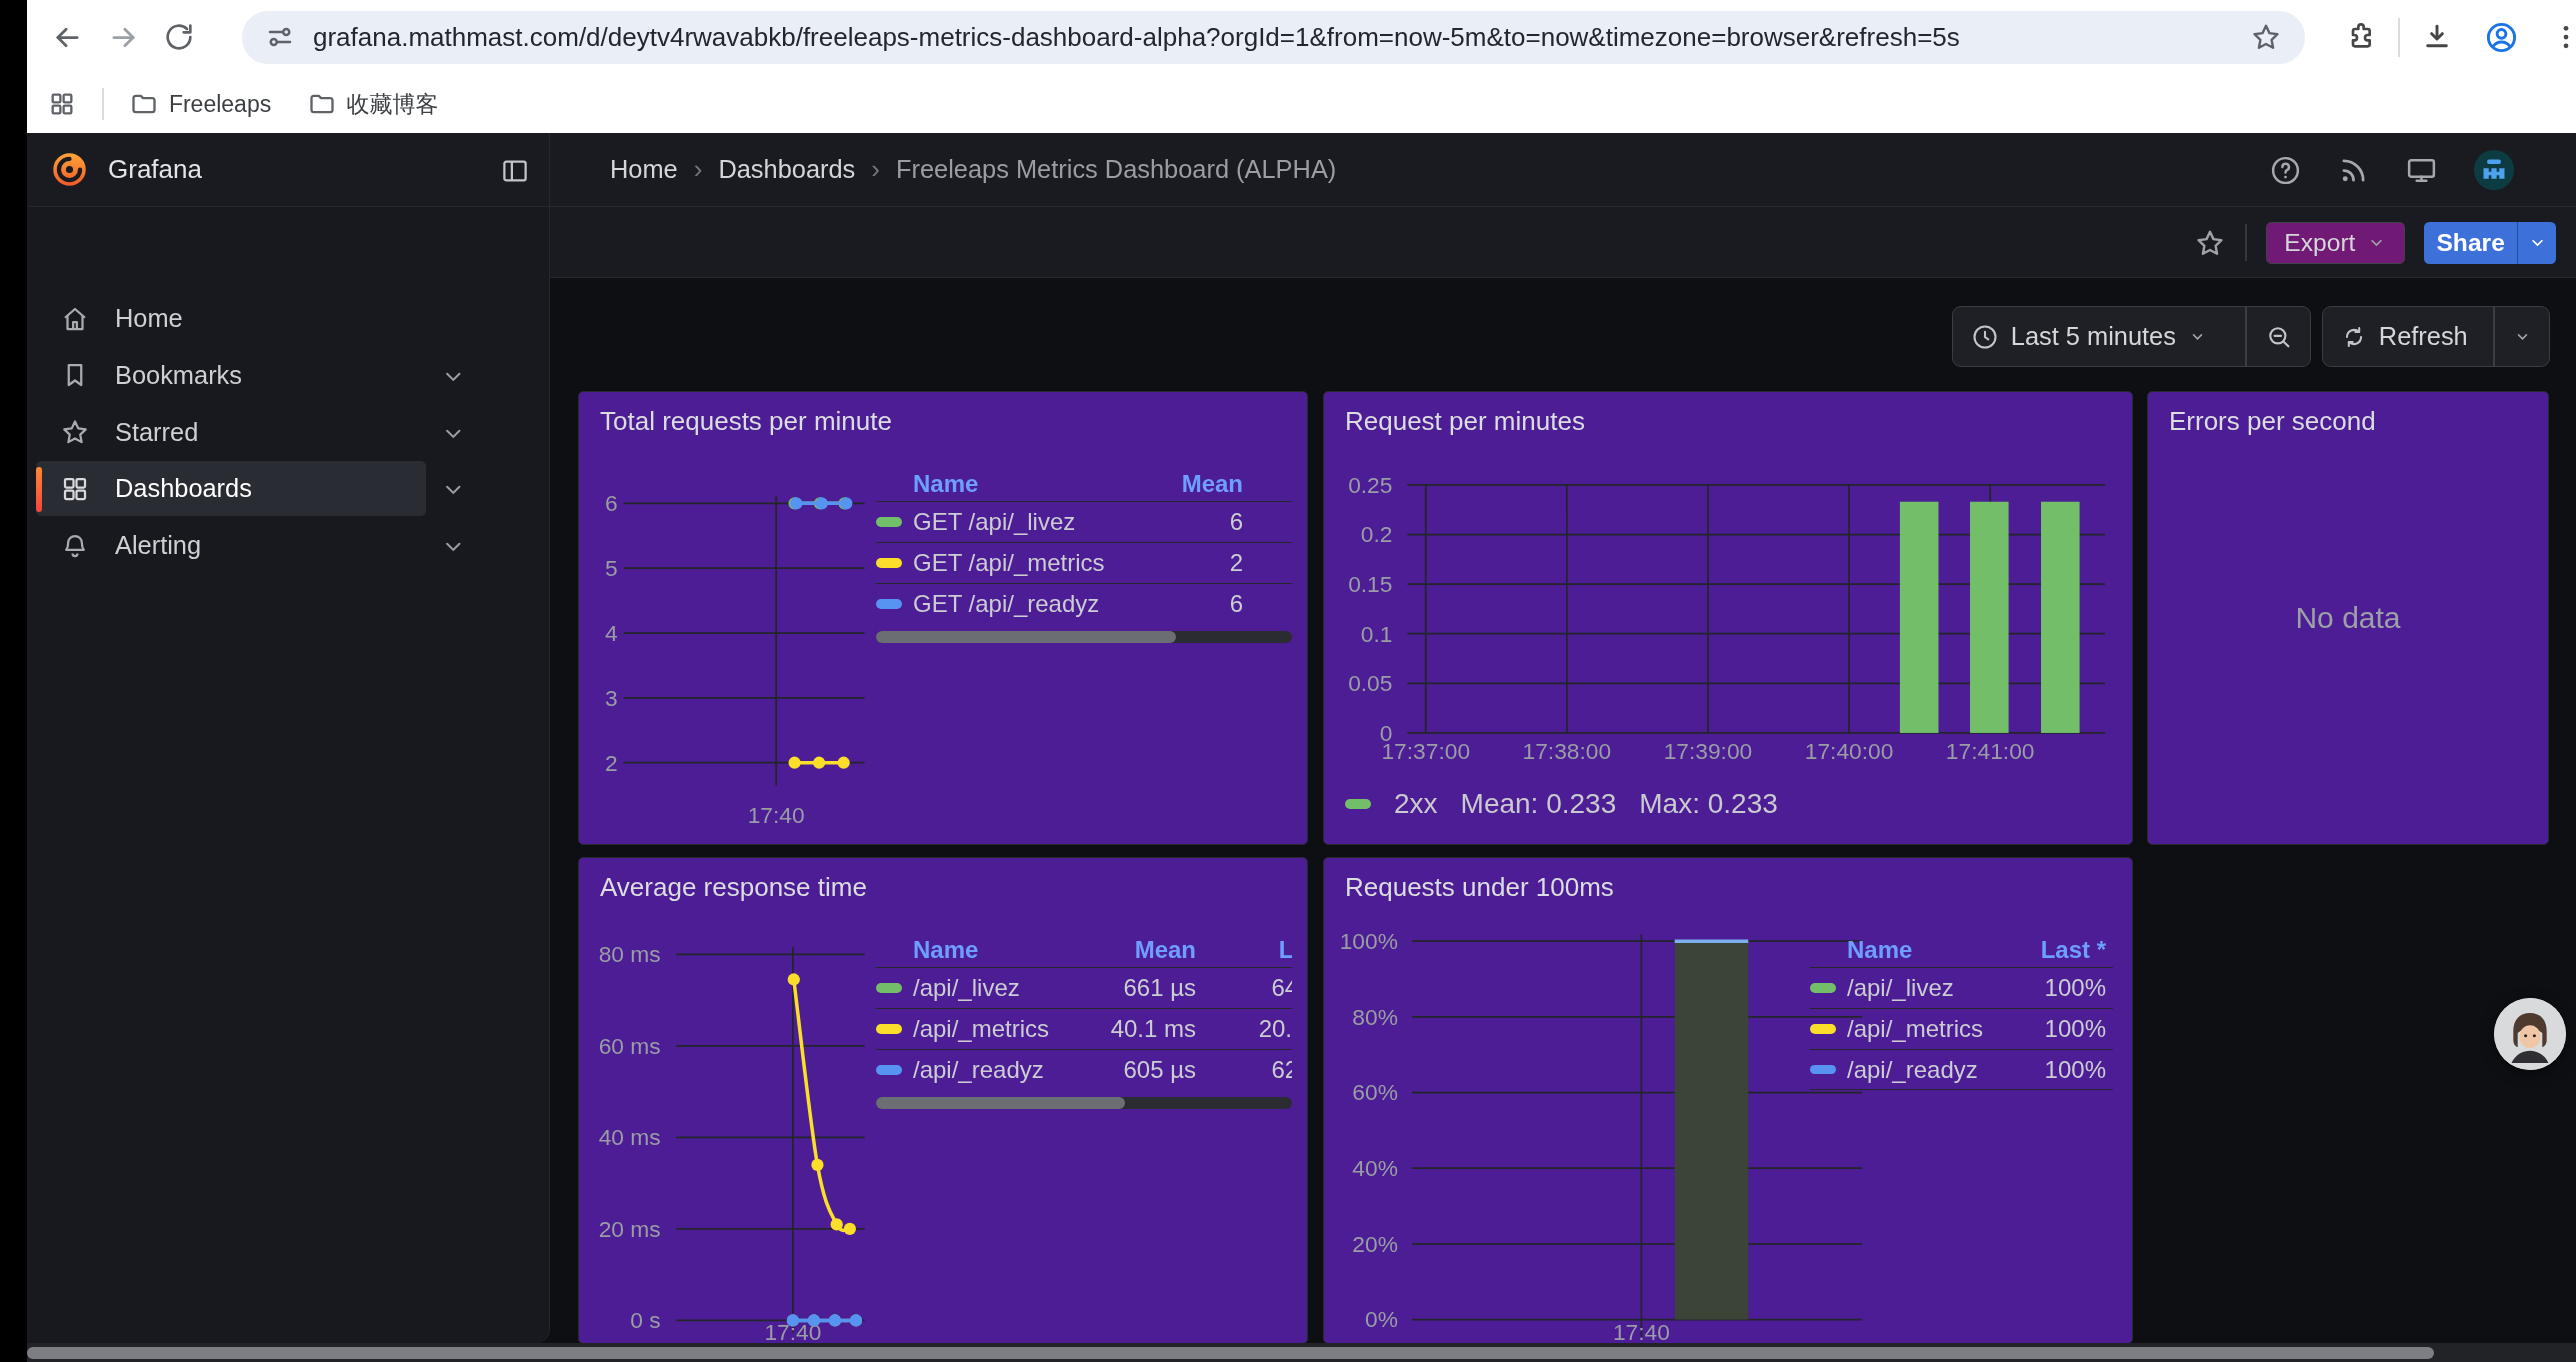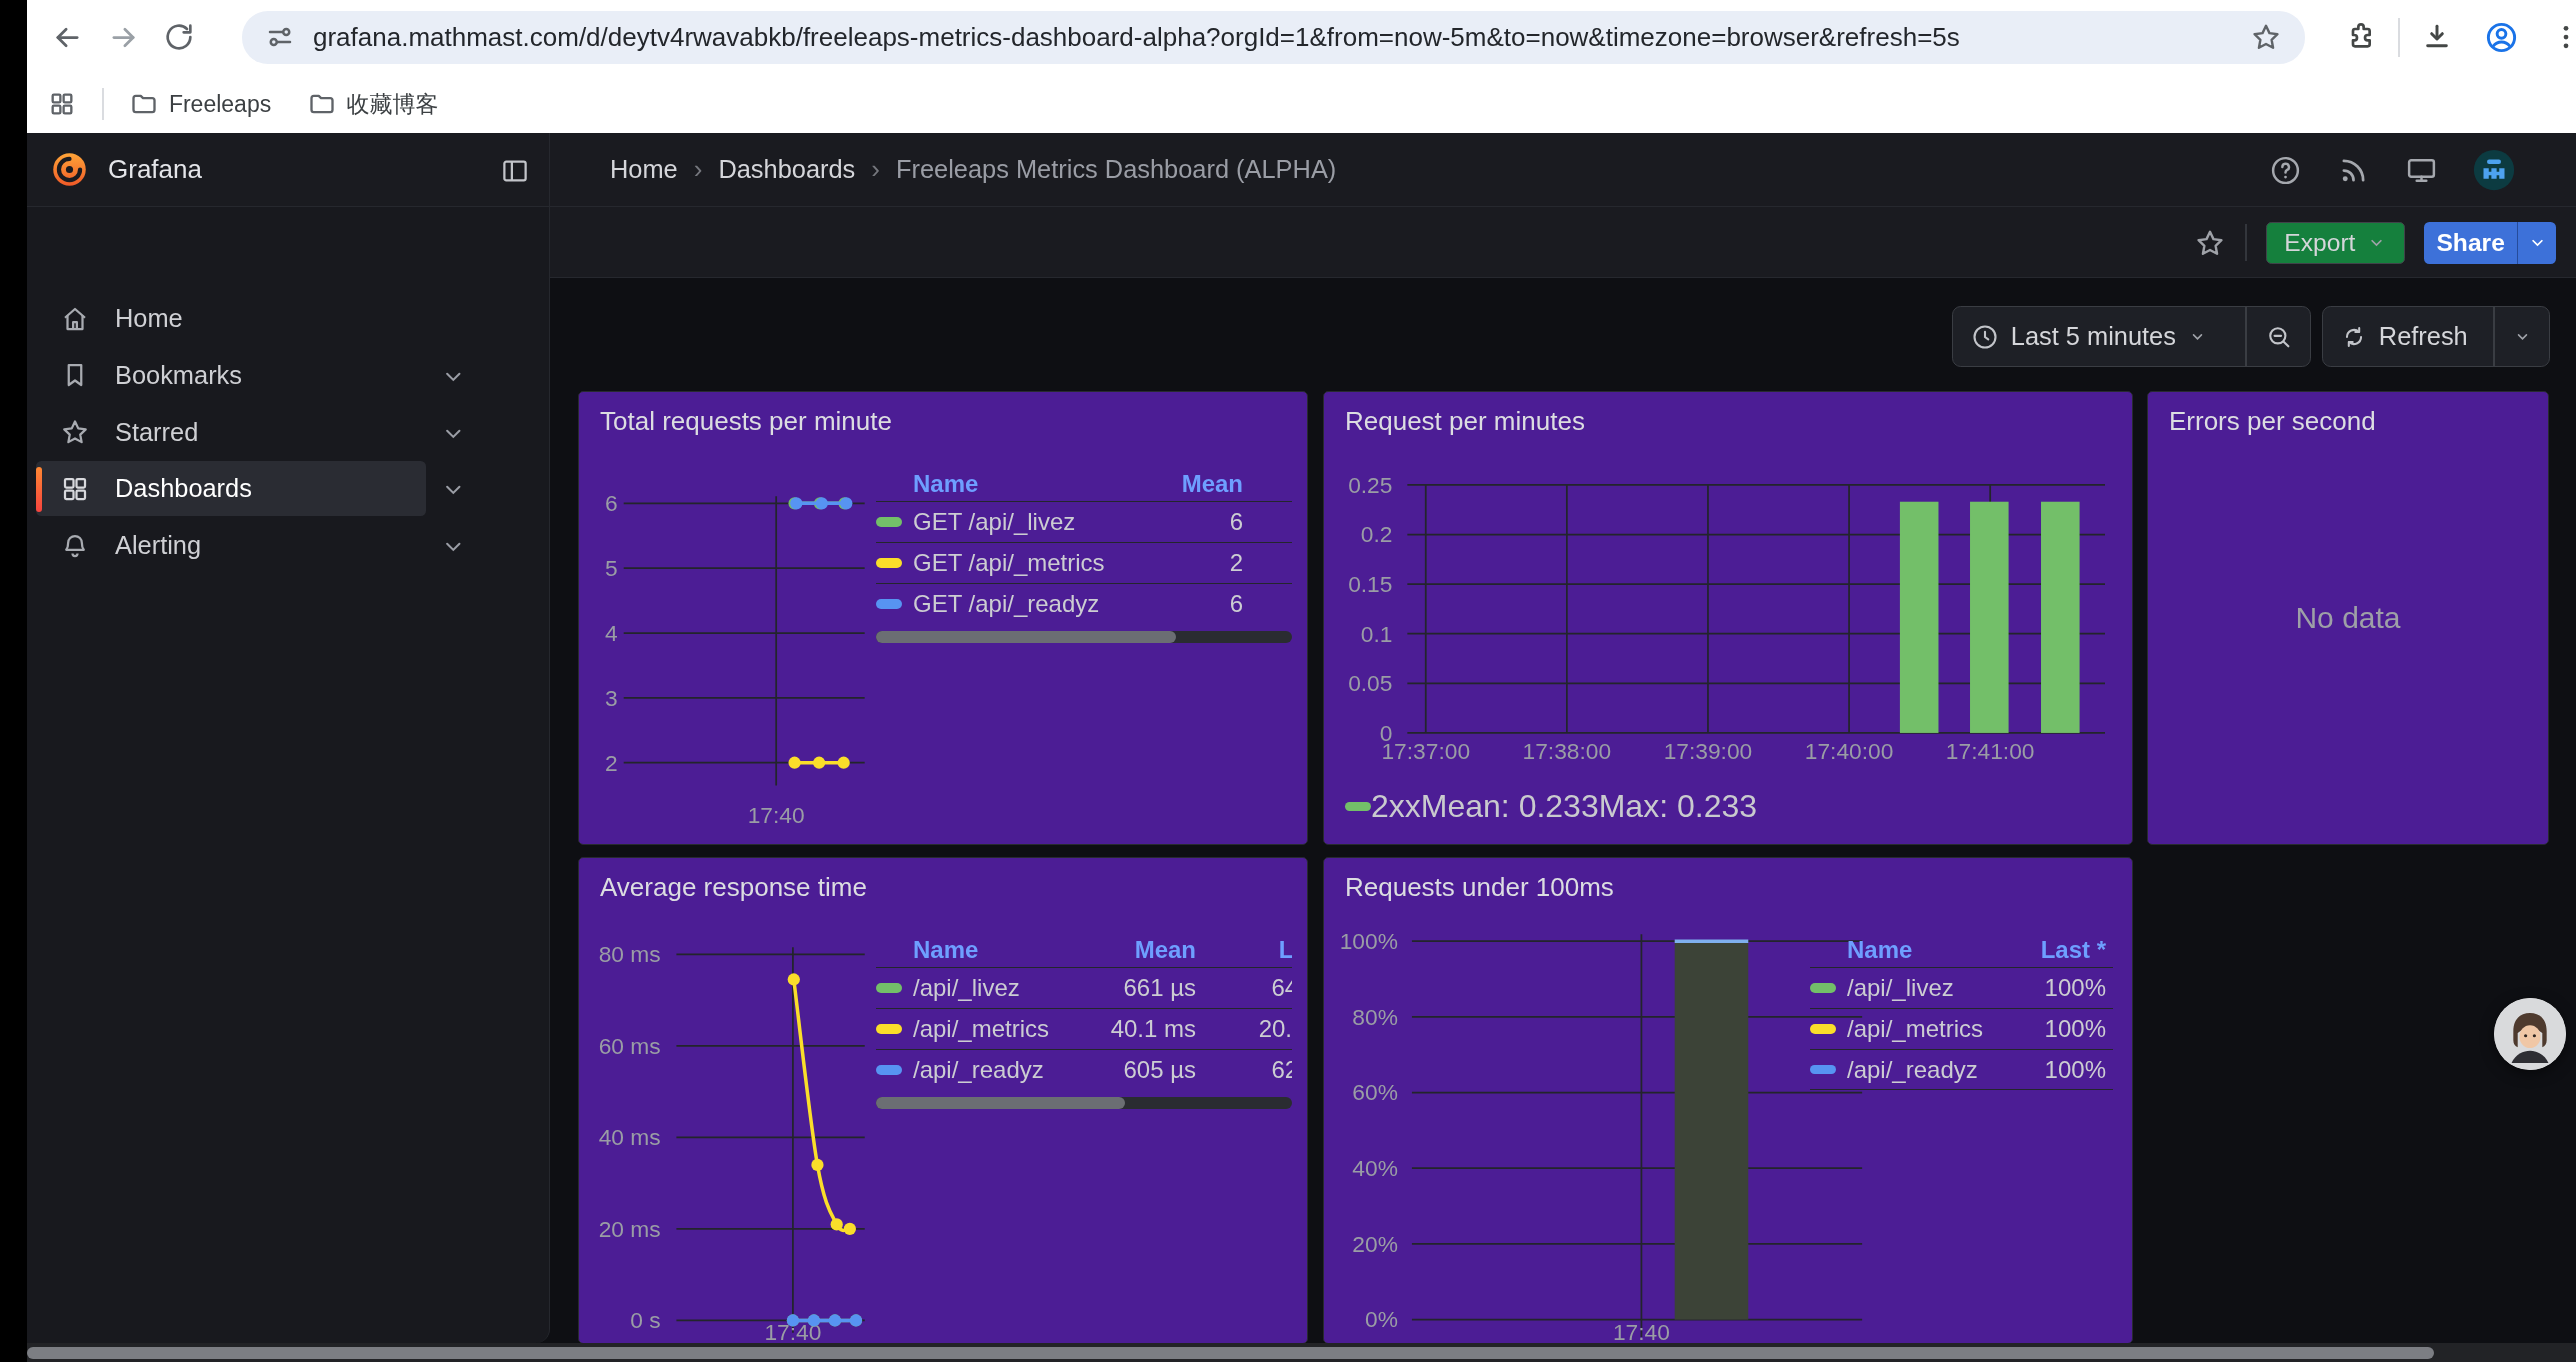--- a/index.html
+++ b/index.html
@@ -40,21 +40,21 @@
   .nav-item .nlabel{font-size:25.4px;margin-left:24.6px;}
   .nav-item.active{background:#2a2c33;color:#ffffff;}
   .nav-item.active .nlabel{color:#fff;}
   .accent-bar{position:absolute;left:0;top:5.3px;width:6.1px;height:45px;border-radius:3.5px;background:linear-gradient(180deg,#ff8833,#f5433e);}
   .nav-chev{position:absolute;left:414px;top:16px;width:24.6px;height:24.6px;color:#9a9da5;}
   
   .subheader{position:absolute;left:523px;top:74px;width:2031px;height:71px;background:#1a1b20;border-bottom:1.8px solid #26282e;}
   .sub-right{position:absolute;right:24.6px;top:0;height:71px;display:flex;align-items:center;gap:19px;}
   .icon-btn{color:#9fa2a8;display:flex;align-items:center;justify-content:center;}
   .vdiv{width:1.8px;height:37px;background:#33363c;}
-  .btn-outline{height:42px;border:1.8px solid #404349;border-radius:5.3px;background:#15803d;color:#d5d6da;font-size:24.6px;display:flex;align-items:center;gap:10.5px;padding:0 17.5px;}
+  .btn-outline{height:42px;border:1.8px solid #404349;border-radius:5.3px;background:#701a75;color:#d5d6da;font-size:24.6px;display:flex;align-items:center;gap:10.5px;padding:0 17.5px;}
   .btn-share{height:42px;border-radius:5.3px;background:#3d71d9;color:#fff;font-size:24.6px;font-weight:bold;display:flex;align-items:stretch;overflow:hidden;}
   .btn-share .main{display:flex;align-items:center;padding:0 12px;}
   .btn-share .chev{display:flex;align-items:center;padding:0 8.8px;border-left:1.8px solid rgba(10,30,80,.45);}
   
   .canvas{position:absolute;left:523px;top:145px;width:2031px;height:1067px;background:#0e0f13;}
   .ctl-group{position:absolute;height:61px;top:173px;background:#1e2026;border:1.8px solid #3a3d43;border-radius:8.8px;display:flex;align-items:center;color:#d5d6da;font-size:25.4px;}
   .ctl-seg{display:flex;align-items:center;gap:12.3px;padding:0 17.5px;height:100%;}
   .ctl-div{width:1.8px;height:100%;background:#3a3d43;}
   
   .panel{position:absolute;background:#4c1d95;border:1.8px solid #282a30;border-radius:5.3px;overflow:hidden;}
@@ -64,21 +64,21 @@
   
   .legend{position:absolute;overflow:hidden;}
   .lg-inner{display:block;}
   .lg-head,.lg-row{display:grid;align-items:center;}
   .lg-head{height:35px;color:#6e9fff;font-size:24px;font-weight:bold;}
   .lg-row{height:41px;border-top:1.8px solid #24262c;font-size:24px;color:#cccdd2;}
   .pill{width:26px;height:9.6px;border-radius:5.3px;justify-self:start;}
   .cell-r{text-align:right;}
   .lg-scroll{margin-top:7px;height:12.3px;background:#2a2c31;border-radius:6.1px;position:relative;}
   .lg-thumb{position:absolute;left:0;top:0;height:12.3px;background:#6b6e73;border-radius:6.1px;}
-  .legend-inline{position:absolute;display:flex;align-items:center;font-size:32px;color:#c9cace;}
+  .legend-inline{position:absolute;display:flex;align-items:center;gap:23px;font-size:28px;color:#c9cace;}
   
   .vscroll{position:absolute;left:2554px;top:0;width:22px;height:1229px;background:#1d1e22;}
   .vthumb{position:absolute;left:3.5px;top:8.8px;width:15px;height:897px;background:#6f7277;border-radius:8px;}
   .hscroll{position:absolute;left:0;top:1210px;width:2554px;height:19px;background:#222326;}
   .hthumb{position:absolute;left:0;top:3.5px;width:2407px;height:12.3px;background:#7c7e83;border-radius:6.1px;}
   .float-avatar{position:absolute;left:2467px;top:865px;width:72px;height:72px;border-radius:50%;background:#d9dadc;box-shadow:0 3.5px 12.3px rgba(0,0,0,.5);overflow:hidden;}
 </style>
 </head>
 <body>
 

